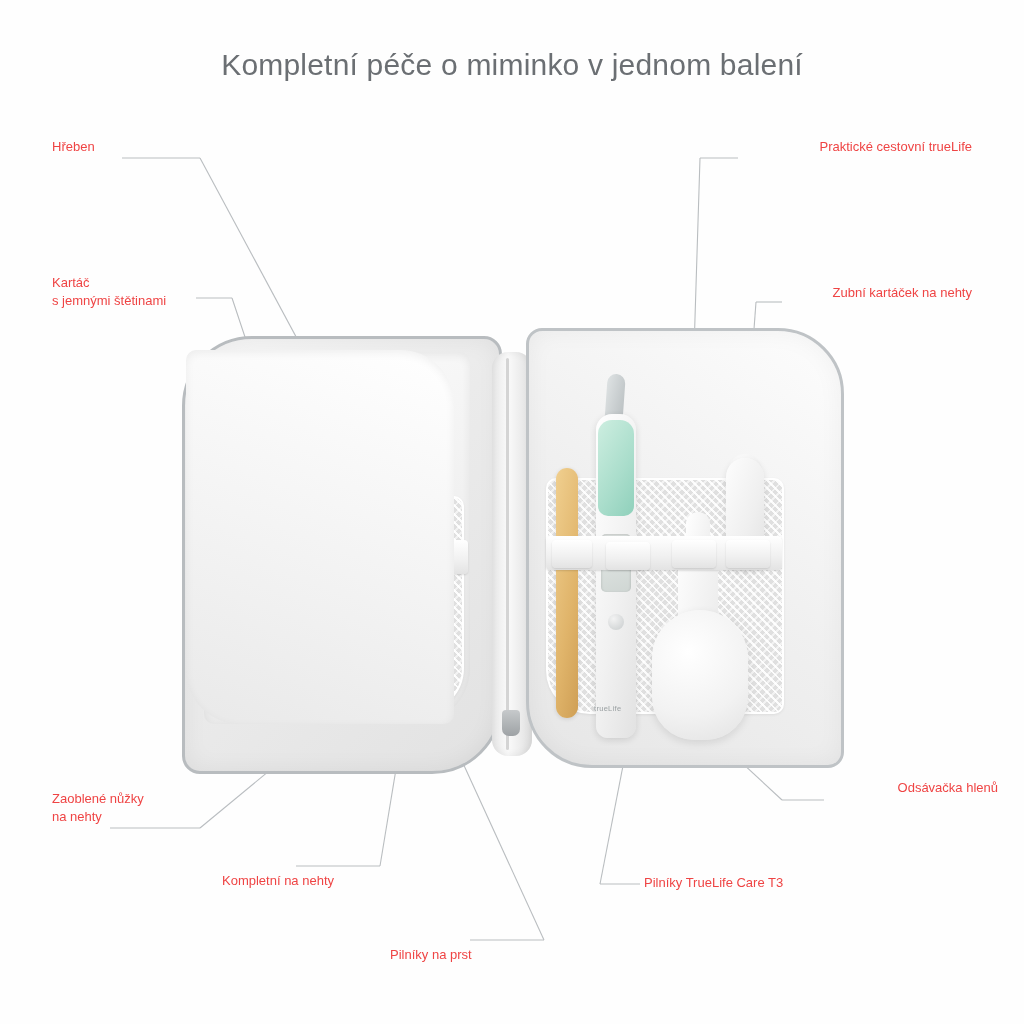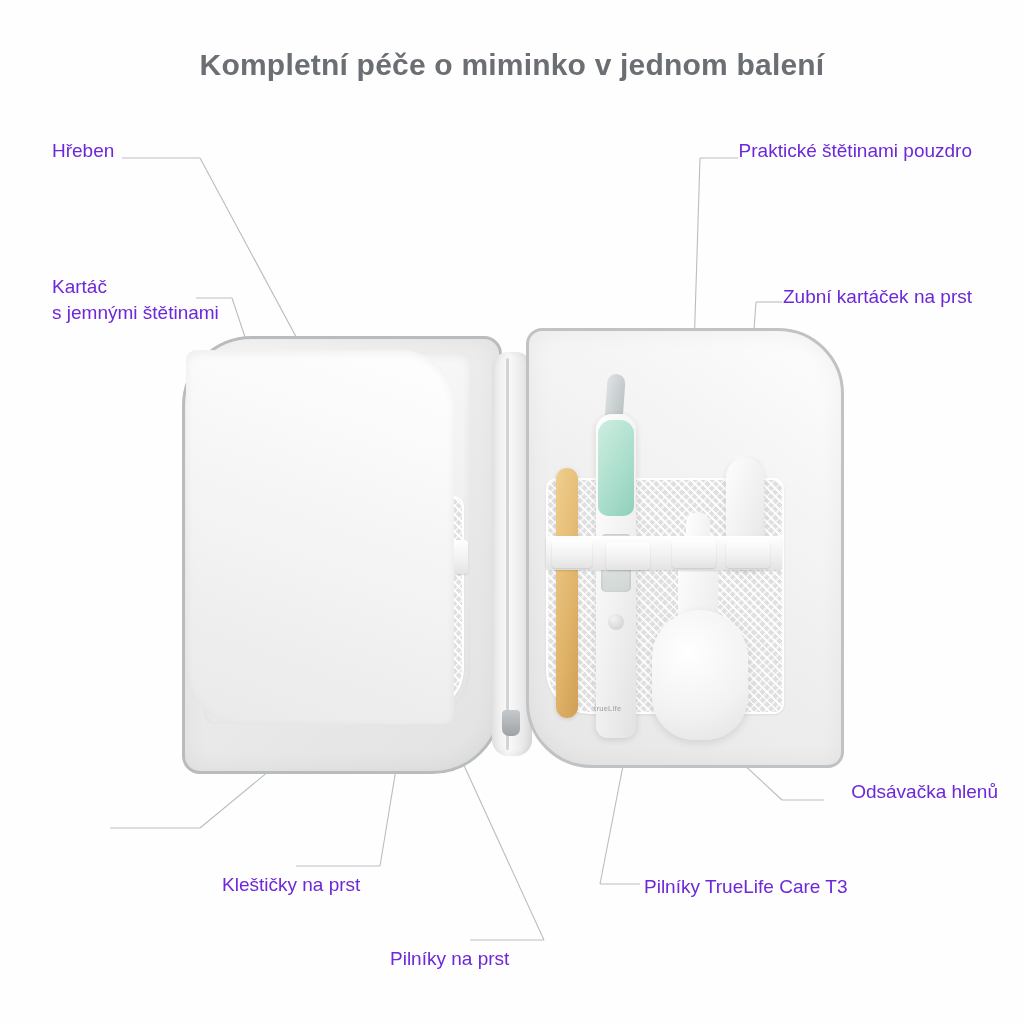--- a/index.html
+++ b/index.html
@@ -15,30 +15,30 @@
     width: 1024px; height: 1024px;
     background: #fefefe;
   }
 
   
   .title {
     position: absolute;
     top: 48px; left: 0; width: 1024px;
     text-align: center;
     font-size: 30px;
-    font-weight: bold;
+    font-weight: normal;
     color: #6b6f73;
     letter-spacing: 0.2px;
   }
 
   
   .label {
     position: absolute;
-    font-size: 19px;
-    color: #6d28d9;
+    font-size: 13px;
+    color: #ef4444;
     line-height: 1.35;
     white-space: pre-line;
   }
   .label.right { text-align: right; }
 
   
   #leaders { position: absolute; inset: 0; width: 1024px; height: 1024px; }
   #leaders line { stroke: #b9bdc0; stroke-width: 1.1; }
   #leaders circle { fill: #c9ccd0; }
 
@@ -401,21 +401,23 @@
     <div class="sh strap" style="left:376px; top:218px; width:236px; height:34px;"></div>
     <div class="sh strap" style="left:382px; top:222px; width:40px; height:28px;"></div>
     <div class="sh strap" style="left:436px; top:224px; width:44px; height:28px;"></div>
     <div class="sh strap" style="left:502px; top:222px; width:44px; height:28px;"></div>
     <div class="sh strap" style="left:556px; top:222px; width:44px; height:28px;"></div>
   </div>
 
   <div class="label" style="left:52px;  top:138px;">Hřeben</div>
   <div class="label" style="left:52px;  top:258px;margin-top:16px;">Kartáč
 s jemnými štětinami</div>
-  <div class="label" style="left:222px; top:872px;">Kleštičky na prst</div>
+  <div class="label" style="left:52px;  top:790px;">Zaoblené nůžky
+na nehty</div>
+  <div class="label" style="left:222px; top:872px;">Kompletní na nehty</div>
   <div class="label" style="left:390px; top:946px;">Pilníky na prst</div>
 
-  <div class="label right" style="right:52px;  top:138px;">Praktické štětinami pouzdro</div>
-  <div class="label right" style="right:52px;  top:284px;">Zubní kartáček na prst</div>
+  <div class="label right" style="right:52px;  top:138px;">Praktické cestovní trueLife</div>
+  <div class="label right" style="right:52px;  top:284px;">Zubní kartáček na nehty</div>
   <div class="label right" style="right:26px;  top:764px;margin-top:15px;">Odsávačka hlenů</div>
   <div class="label" style="left:644px;  top:874px;">Pilníky TrueLife Care T3</div>
 
 </div>
 
 </body></html>

